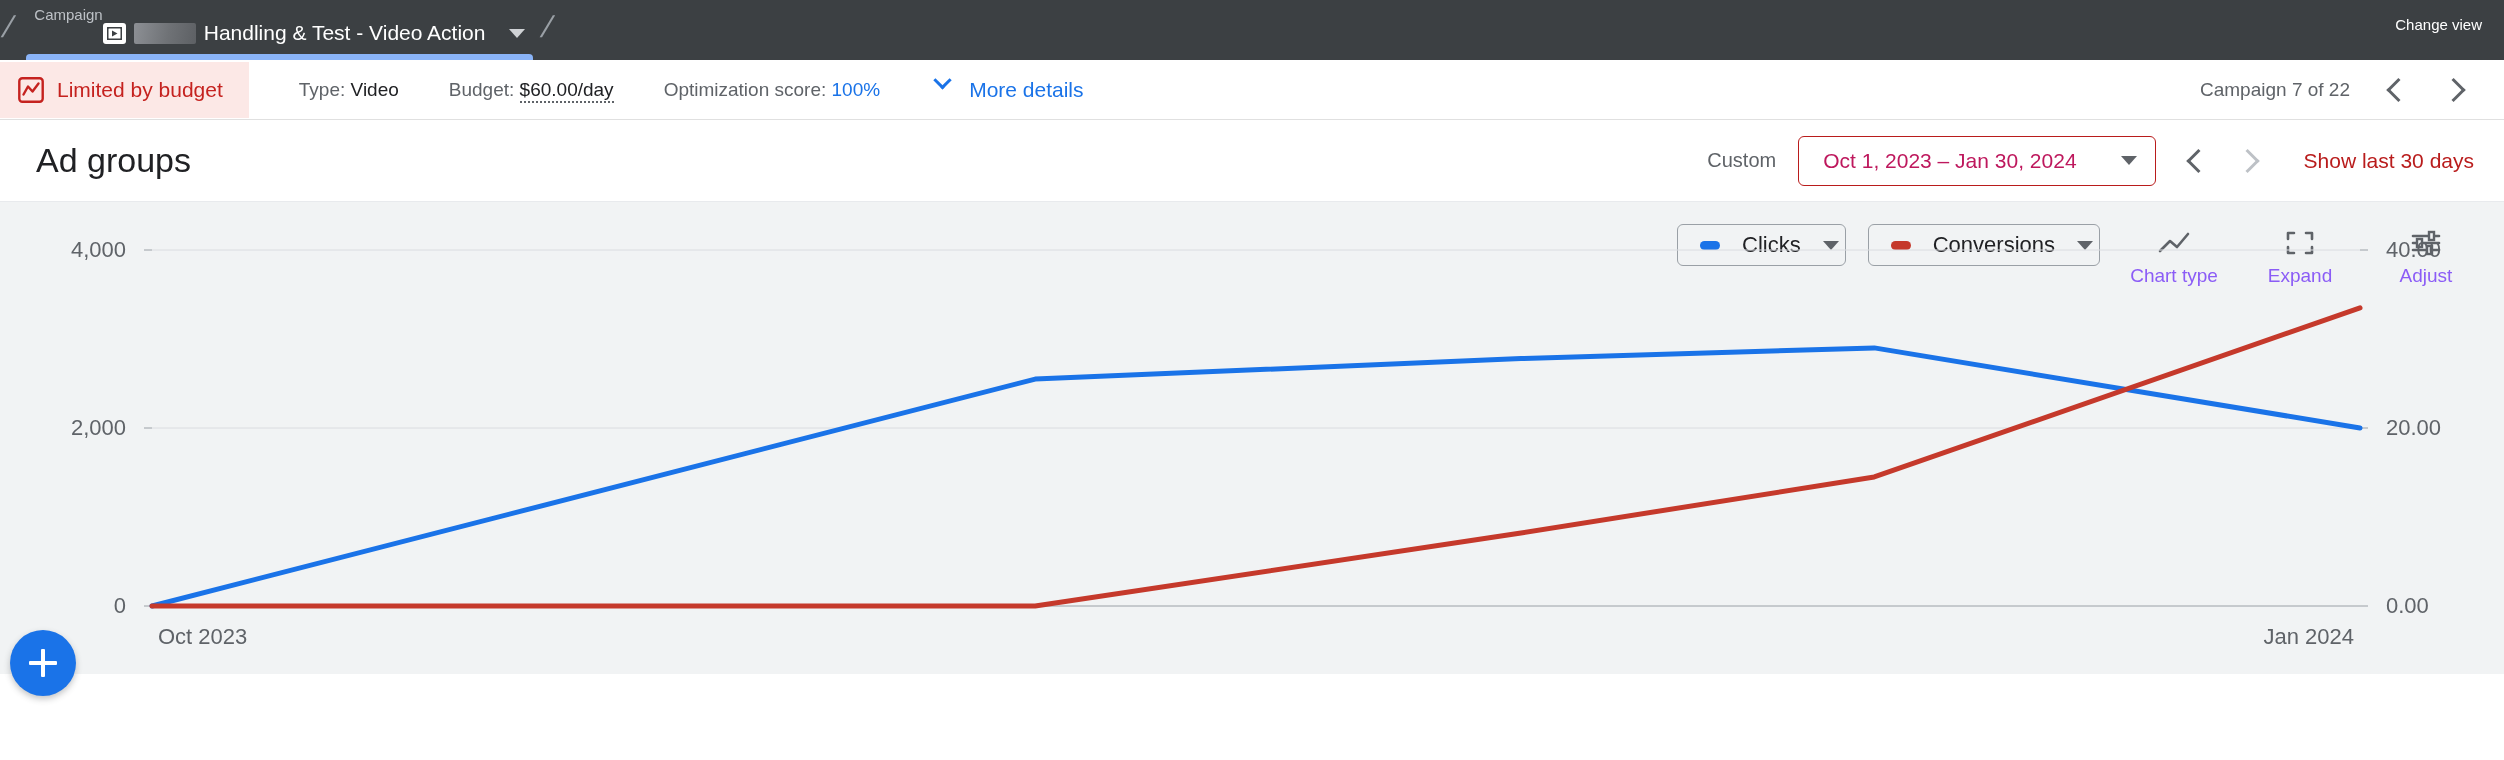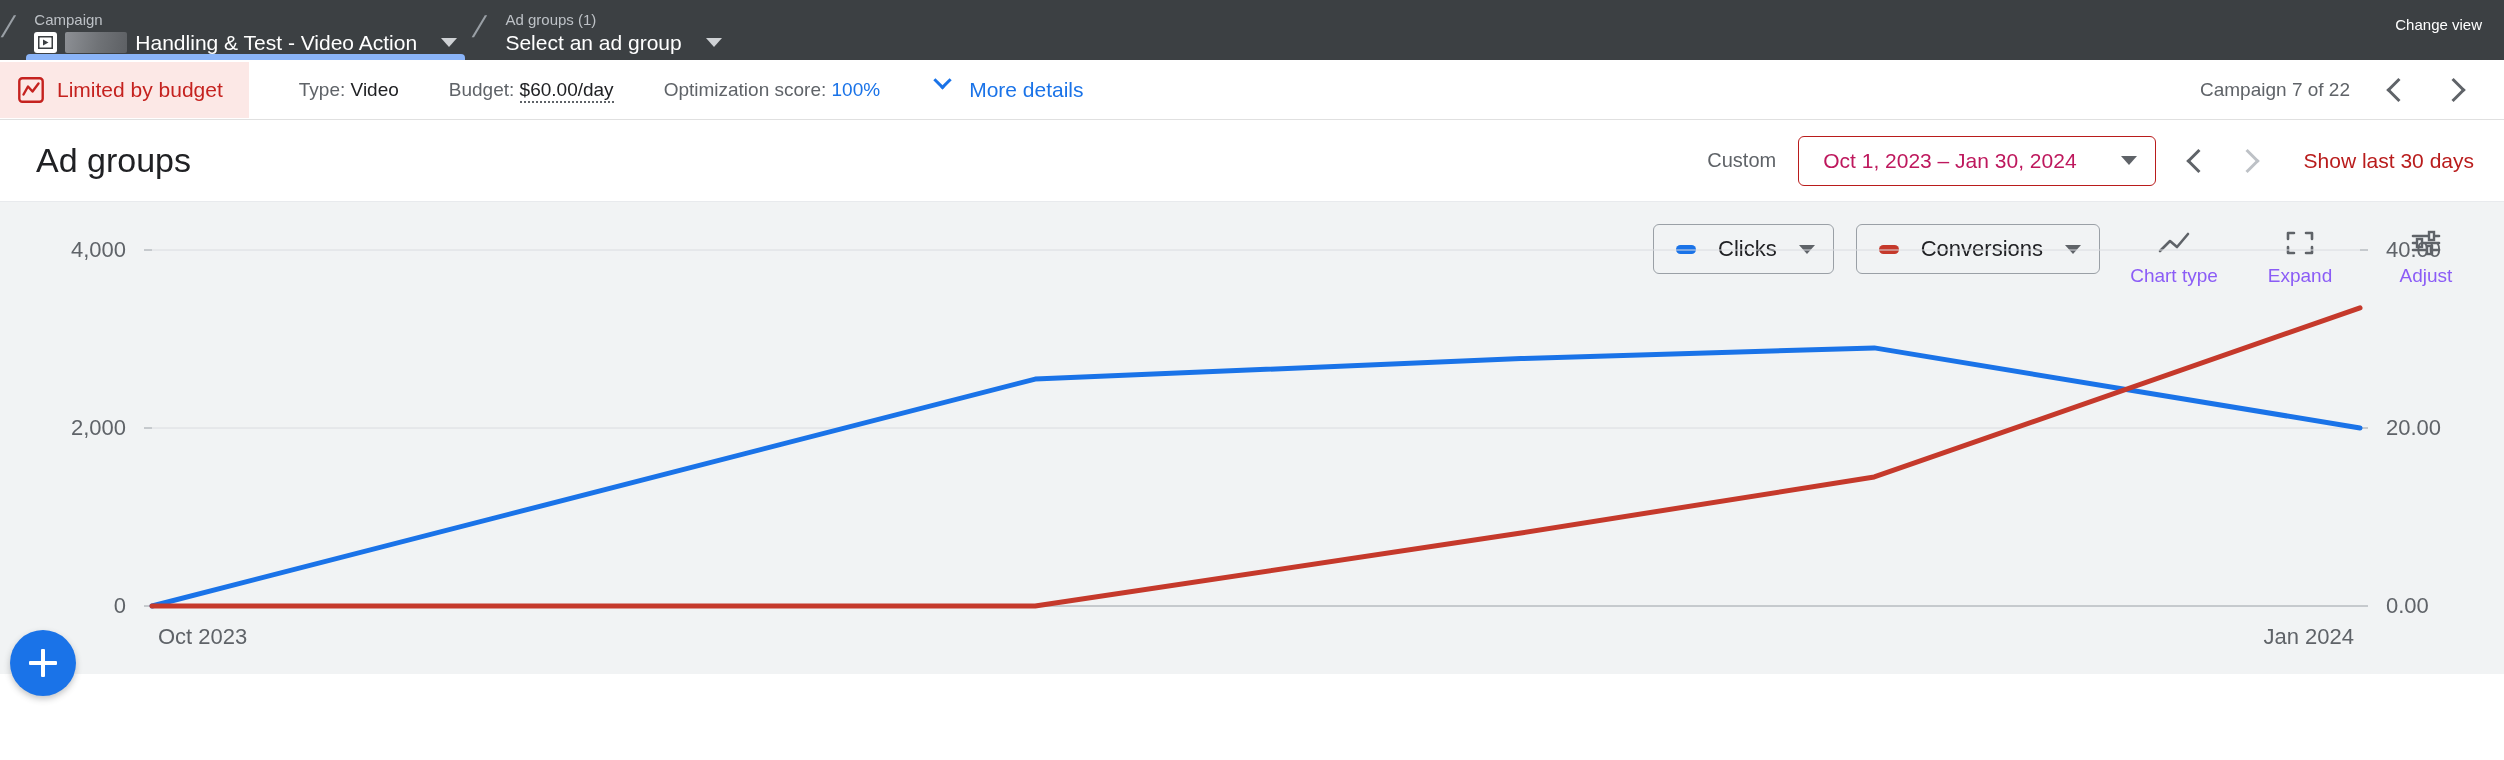--- a/index.html
+++ b/index.html
@@ -24,21 +24,21 @@
     font-size: 30px;
     font-weight: 300;
     line-height: 1;
     padding: 12px 6px 0 6px;
     transform: skewX(-18deg);
     user-select: none;
   }
   .crumb {
     position: relative;
     display: flex;
-    flex-direction: column;
+    flex-direction: row;
     justify-content: center;
     padding: 6px 14px 0 14px;
     height: 60px;
   }
   .crumb-label {
     font-size: 15px;
     color: #bdc1c6;
     line-height: 18px;
     margin-bottom: 1px;
     white-space: nowrap;
@@ -242,22 +242,22 @@
     display: flex;
     align-items: flex-start;
     gap: 22px;
   }
   .metric-btn {
     display: flex;
     align-items: center;
     gap: 22px;
     border: 1px solid #9aa0a6;
     border-radius: 6px;
-    height: 50px;
-    padding: 0 18px 0 22px;
+    height: 42px;
+    padding: 0 6px 0 22px;
     font-size: 22px;
     color: #202124;
     background: transparent;
     cursor: pointer;
     white-space: nowrap;
     font-family: inherit;
   }
   .swatch {
     width: 20px; height: 9px;
     border-radius: 5px;
@@ -328,27 +328,20 @@
         </span>
         <span class="redact"></span>
         <span>Handling &amp; Test - Video Action</span>
       </div>
       <div class="caret-down"></div>
     </div>
   </div>
 
   <div class="crumb-sep">/</div>
 
-  <div class="crumb">
-    <div class="crumb-label">Ad groups (1)</div>
-    <div class="crumb-value-row">
-      <div class="crumb-value">Select an ad group</div>
-      <div class="caret-down"></div>
-    </div>
-  </div>
 
   <div class="change-view">Change view</div>
 </div>
 
 <div class="statusbar">
 
   <div class="limited-chip">
     <span>
       <svg width="26" height="26" viewBox="0 0 26 26">
         <rect x="1.3" y="1.3" width="23.4" height="23.4" rx="3" fill="none" stroke="#c5221f" stroke-width="2.4"></rect>

